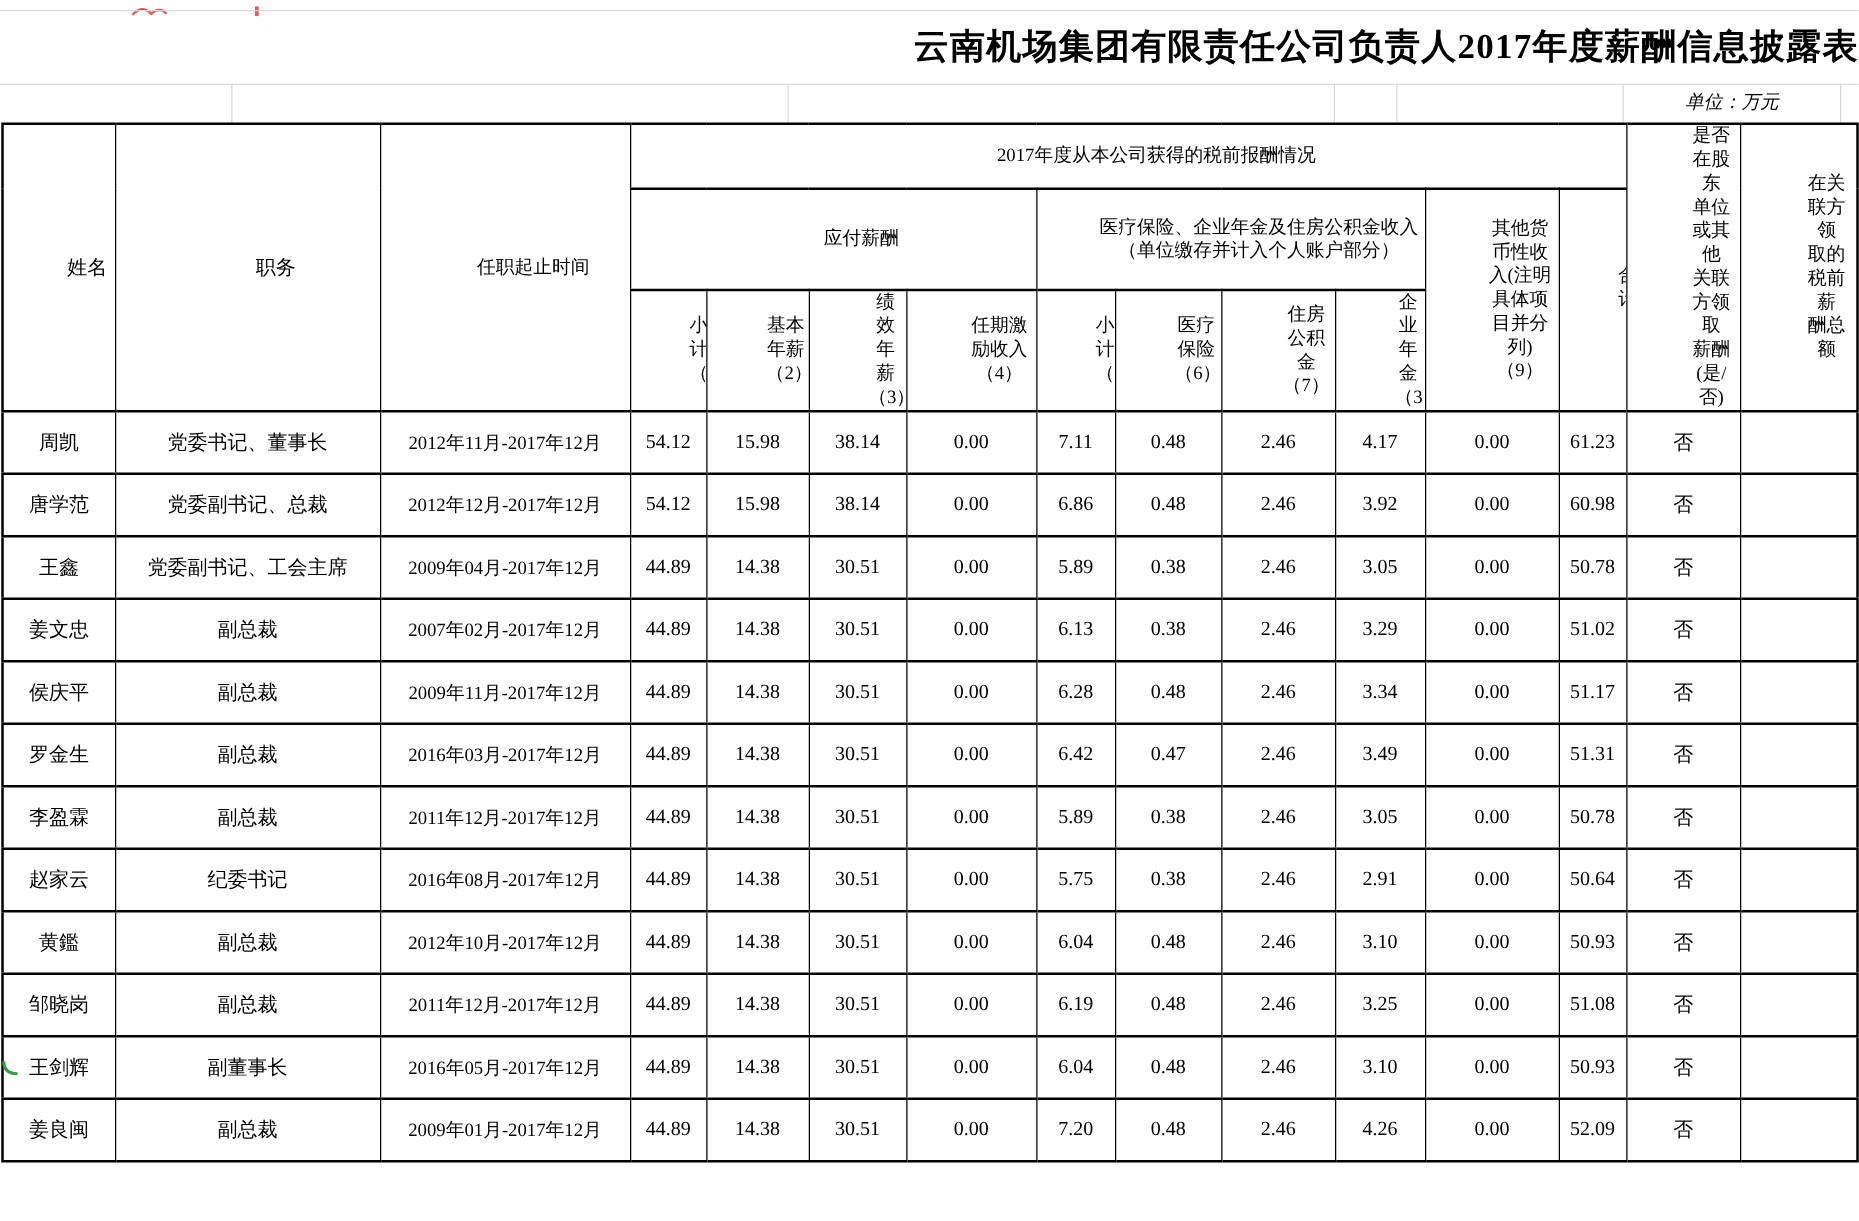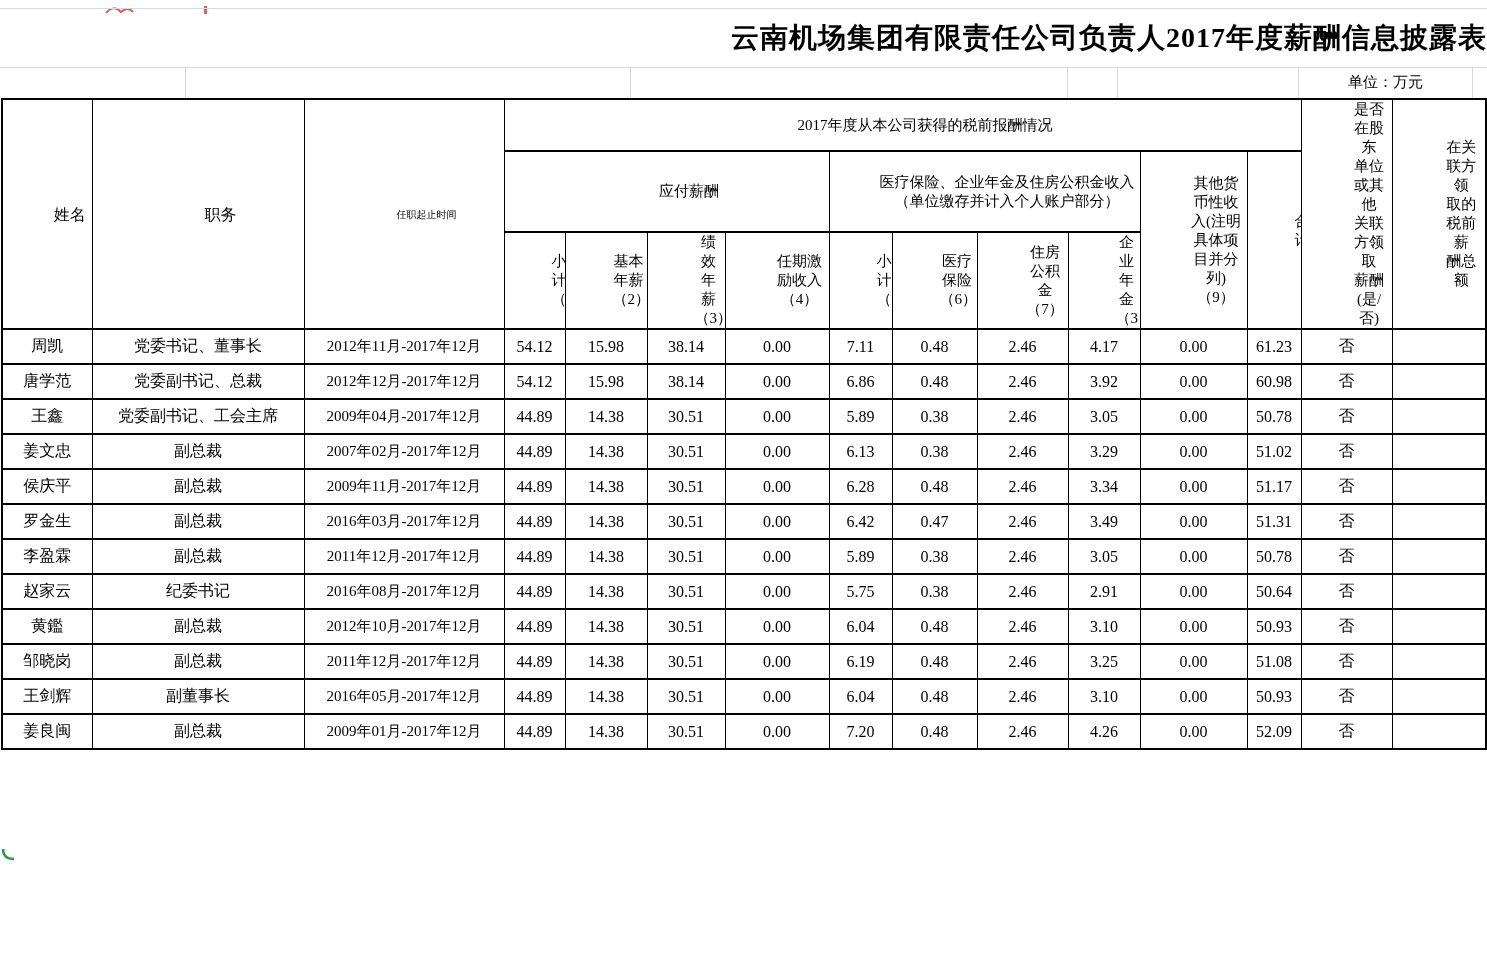--- a/index.html
+++ b/index.html
@@ -7,42 +7,42 @@
     width:1487px; height:977px; position:relative; overflow:hidden;
     font-family:"Liberation Serif","DejaVu Serif",serif; color:#000;
   }
   .page-title {
     position:absolute; top:8px; left:0; width:1487px; height:59px;
     line-height:59px; text-align:right; font-size:28px; font-weight:bold;
     letter-spacing:1px; white-space:nowrap;
   }
   .unit-label {
     position:absolute; top:67px; left:1299px; width:173px; height:31px;
-    line-height:31px; text-align:center; font-size:15px;
+    line-height:31px; text-align:center; font-size:15px;font-style:italic;
   }
   .gridline { position:absolute; background:#d9d9d9; }
   .gl-h { height:1px; left:0; width:1487px; }
   .gl-v { width:1px; top:67px; height:31px; }
 
   table.salary {
     position:absolute; left:1px; top:98px; width:1484px;
     border-collapse:collapse; table-layout:fixed;
     border:2px solid #000;
   }
   .salary th, .salary td {
     border:1px solid #000; border-top-width:2px; border-bottom-width:2px;
     padding:0 2px; text-align:center; vertical-align:middle;
     font-weight:normal; overflow:hidden;
   }
   .salary thead th { font-size:15px; line-height:19px; white-space:pre-line;padding-left:47px; }
   .salary thead tr.hr1 { height:52px; }
   .salary thead tr.hr2 { height:64px; }
   .salary thead tr.hr3 { height:50px; }
   .salary thead th.big-head { font-size:15px; }
-  .salary tbody tr { height:35px; }
+  .salary tbody tr { height:50px; }
   .salary tbody td { font-size:16px; }
   .salary tbody td.c-term { font-size:15px;margin-left:20px; }
 
   .footnotes {
     position:absolute; left:4px; top:876px; font-size:15px; line-height:21px;
   }
   .footnotes .note2 { margin-left:37px; margin-top:2px; }
 
   .ink-red { position:absolute; top:0; left:100px; }
   .corner-green { position:absolute; left:1px; top:848px; }
@@ -85,21 +85,21 @@
       <col style="width:72px">
     <col style="width:107px">
       <col style="width:54px">
       <col style="width:91px">
       <col style="width:94px">
   </colgroup>
   <thead>
     <tr class="hr1">
       <th rowspan="3" style="font-size:16px">姓名</th>
       <th rowspan="3" style="font-size:16px">职务</th>
-      <th rowspan="3" style="font-size:10px">任职起止时间</th>
+      <th rowspan="3" style="font-size:15px">任职起止时间</th>
       <th colspan="10" class="big-head">2017年度从本公司获得的税前报酬情况</th>
       <th rowspan="3">是否在股东
 单位或其他
 关联方领取
 薪酬
 (是/否)</th>
       <th rowspan="3">在关联方领
 取的税前薪
 酬总额</th>
     </tr>

